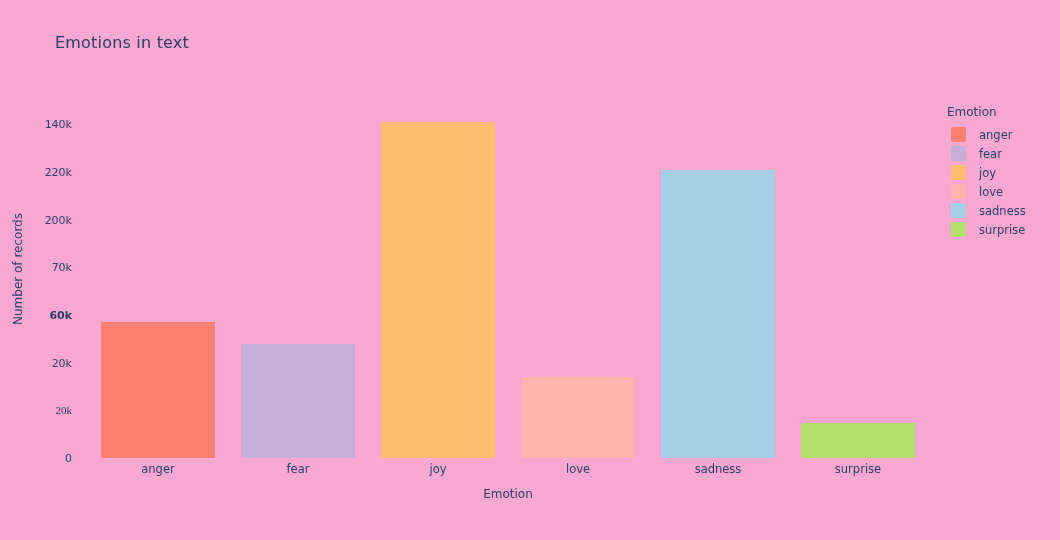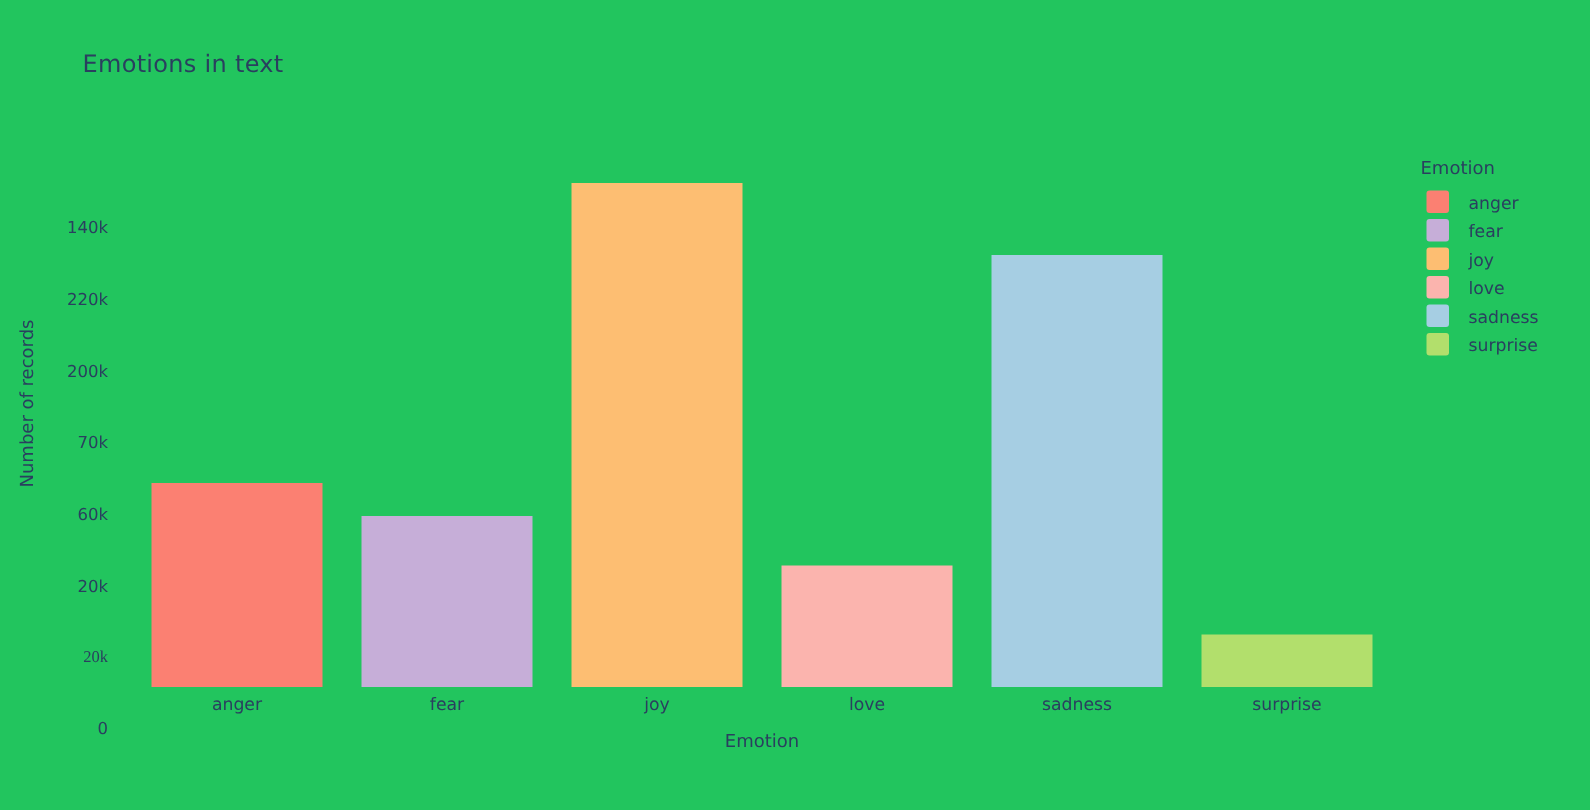--- a/index.html
+++ b/index.html
@@ -11,21 +11,21 @@
     width: 1060px;
     height: 540px;
     overflow: hidden;
     font-family: "DejaVu Sans", "Liberation Sans", sans-serif;
     color: #2a3f5f;
   }
   #figure {
     position: relative;
     width: 1060px;
     height: 540px;
-    background: #22c55e;
+    background: #f9a8d4;
   }
 
   
   #chart-title {
     position: absolute;
     left: 55px;
     top: 33px;
     font-size: 16px;
     color: #2a3f5f;
     letter-spacing: 0.2px;
@@ -61,21 +61,20 @@
     height: 348px;
   }
   .y-tick {
     position: absolute;
     right: 10px;
     font-size: 11px;
     color: #2a3f5f;
     white-space: nowrap;
     transform: translateY(-50%);
     text-align: left;
-    margin-top: 28px;
   }
   #y-axis-title {
     position: absolute;
     left: -47px;
     top: 262px;
     width: 130px;
     font-size: 12px;
     color: #2a3f5f;
     text-align: center;
     transform: rotate(-90deg);
@@ -146,21 +145,21 @@
 <body>
 
 <div id="figure">
 
   <div id="chart-title">Emotions in text</div>
 
   <div id="y-ticks">
       <div class="y-tick" style="top: 348px;">0</div>
       <div class="y-tick" style="top: 300.329px; font-family: Liberation Serif, serif;">20k</div>
       <div class="y-tick" style="top: 252.658px;">20k</div>
-      <div class="y-tick" style="top: 204.986px;">60k</div>
+      <div class="y-tick" style="top: 204.986px; font-weight: bold;">60k</div>
       <div class="y-tick" style="top: 157.315px;">70k</div>
       <div class="y-tick" style="top: 109.644px;">200k</div>
       <div class="y-tick" style="top: 61.9726px;">220k</div>
       <div class="y-tick" style="top: 14.3014px;">140k</div>
     </div>
 
   <div id="y-axis-title">Number of records</div>
 
   <div id="plot-area">
     <div id="bars-layer">

